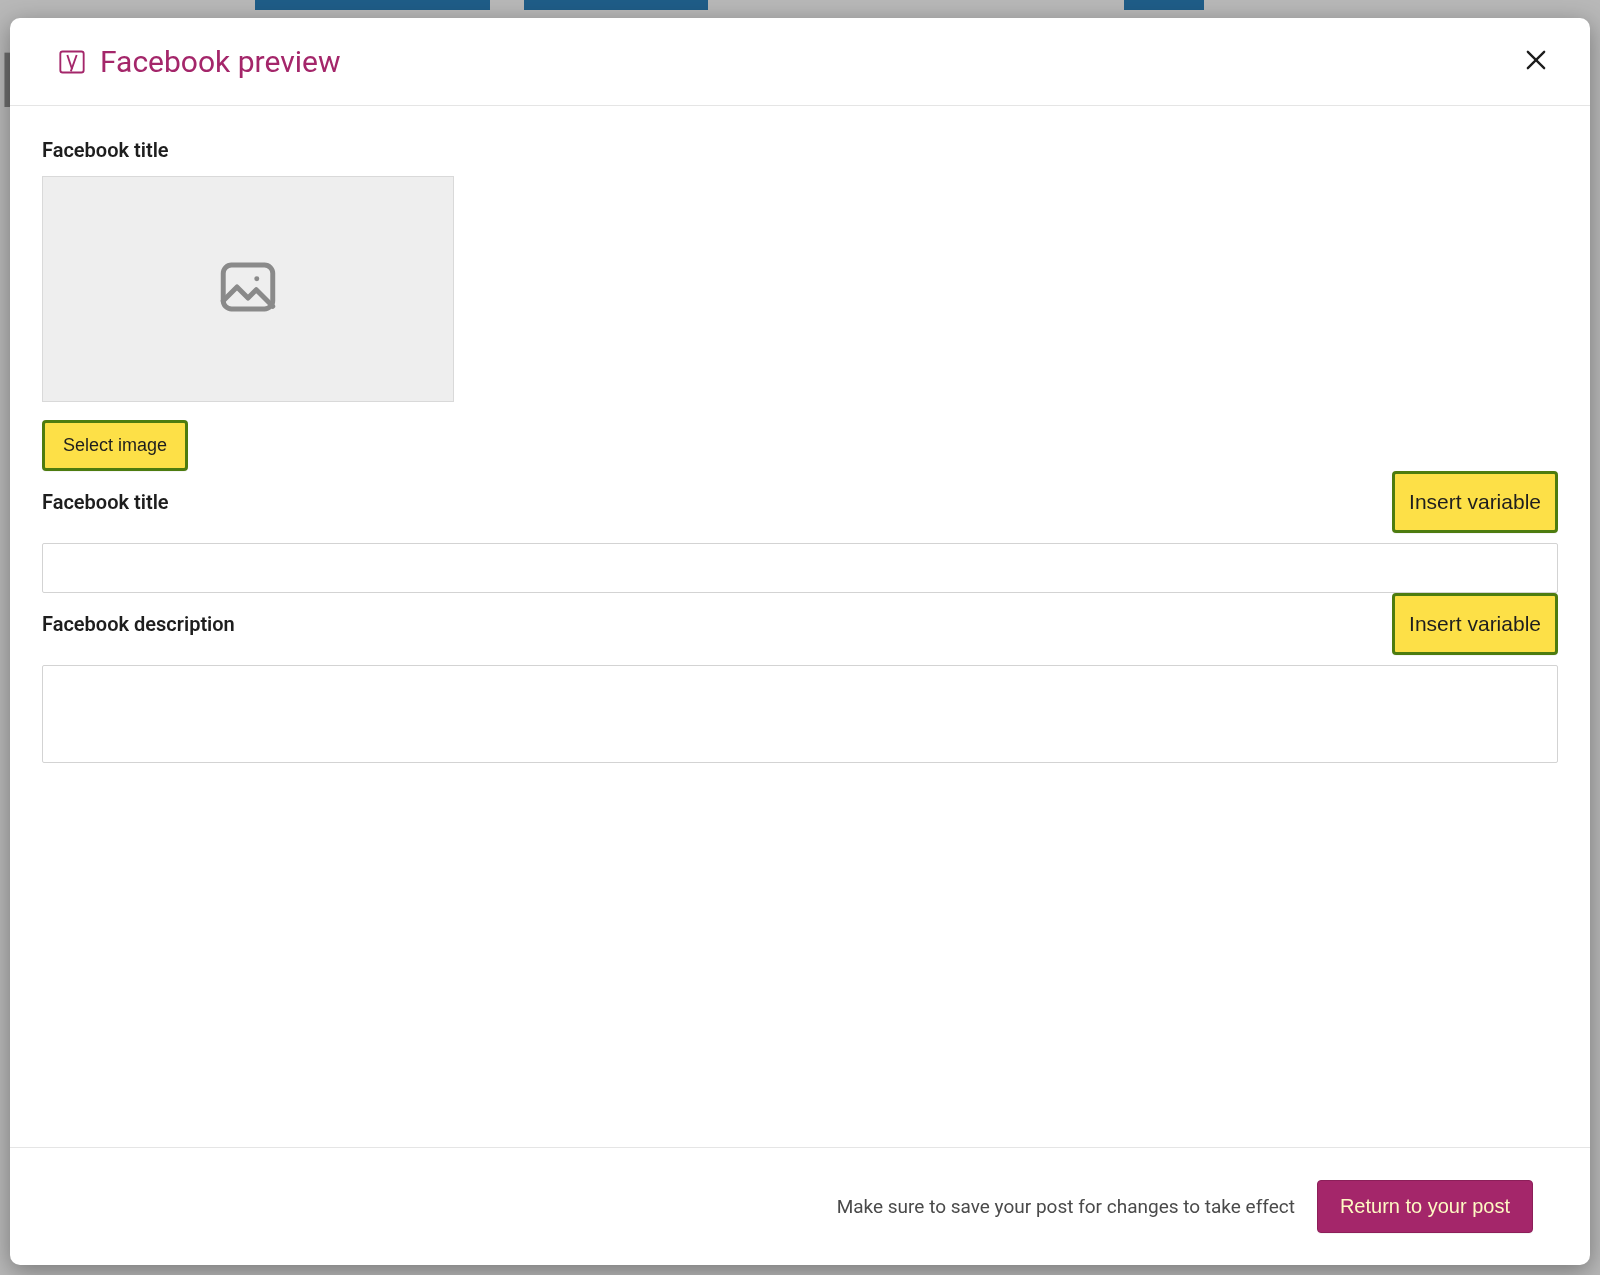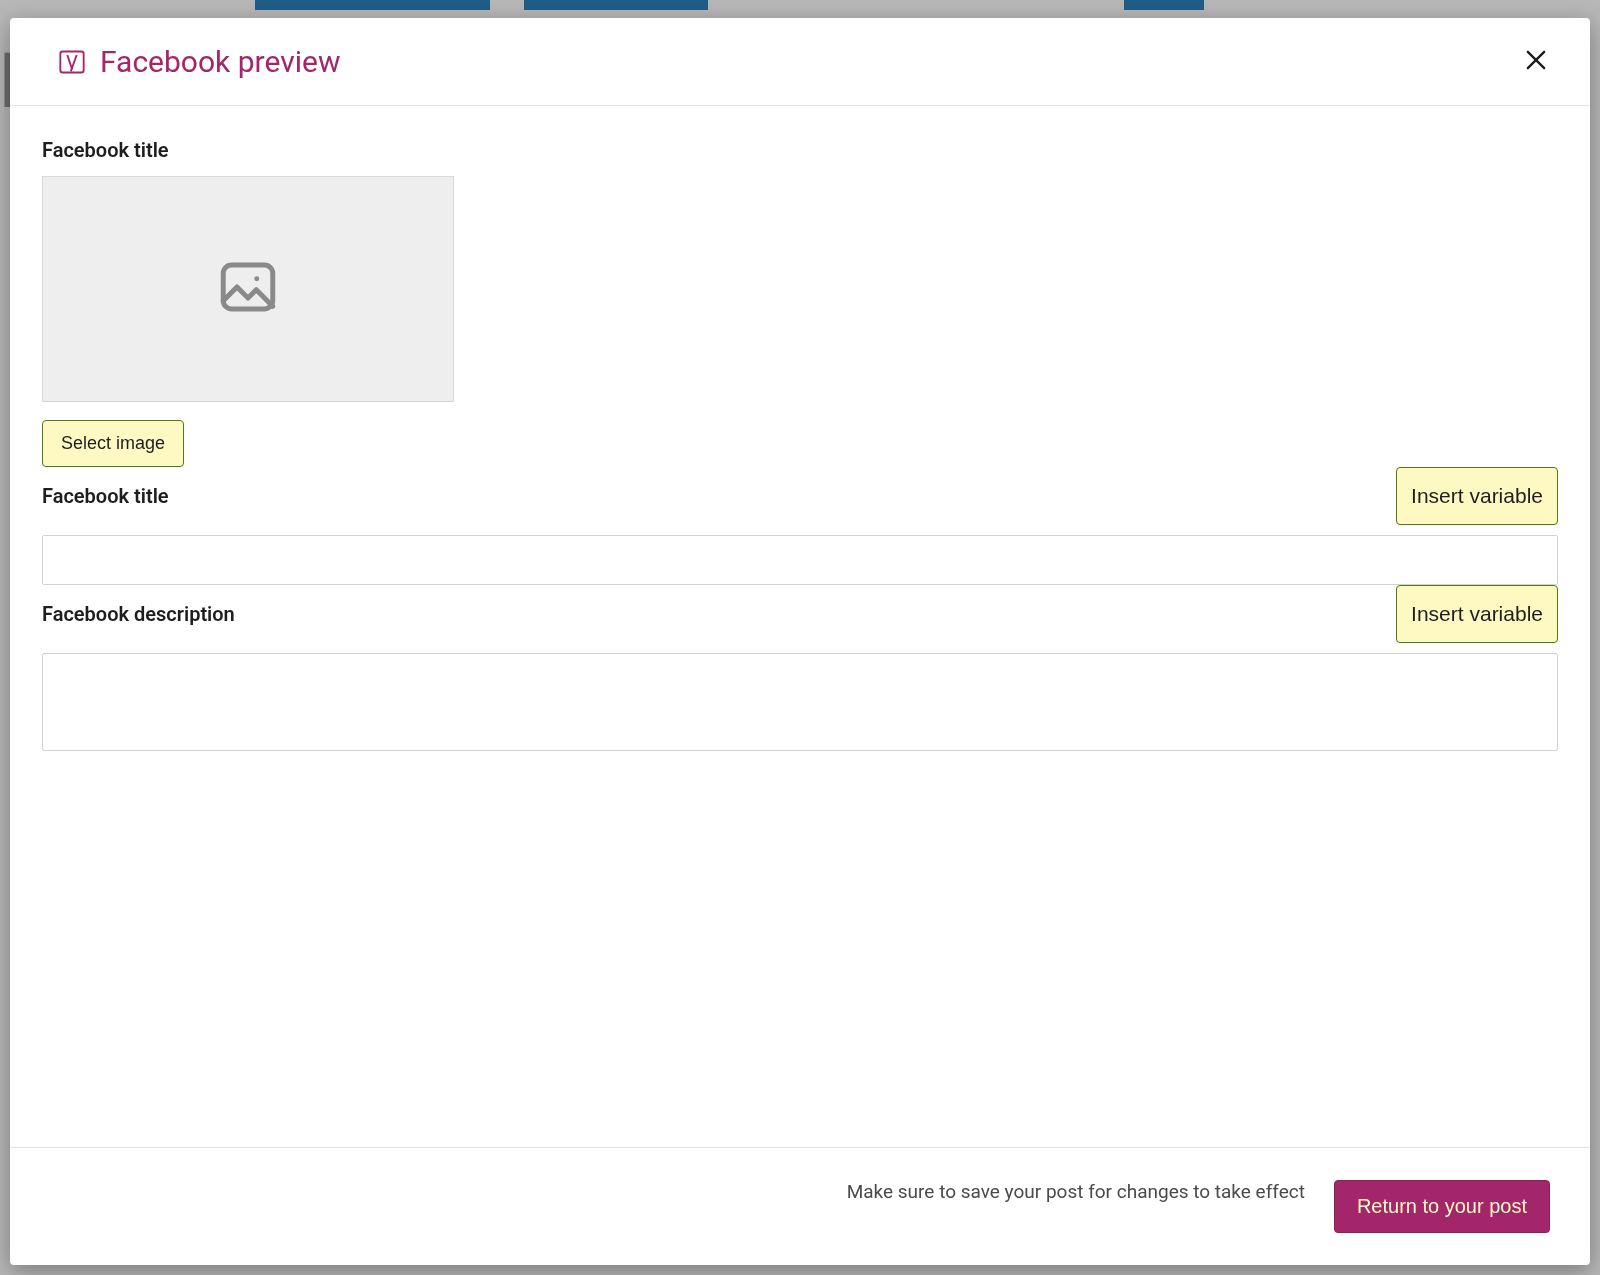--- a/index.html
+++ b/index.html
@@ -23,21 +23,21 @@
   .bg .bigtext{
     position:absolute; top:40px; left:0; right:0;
     font-size:72px; font-weight:700; color:#6d6d6d; white-space:nowrap;
     letter-spacing:1px;
   }
 
   .modal {
     position: absolute;
     top: 18px; left: 10px; right: 10px; bottom: 10px;
     background: #ffffff;
-    border-radius: 4px;
+    border-radius: 10px;
     box-shadow: 0 6px 24px rgba(0,0,0,0.35);
     display: flex;
     flex-direction: column;
     overflow: hidden;
   }
   .modal-header {
     display: flex;
     align-items: center;
     justify-content: space-between;
     padding: 22px 34px 22px 48px;
@@ -75,22 +75,22 @@
     width: 412px; height: 226px;
     background: #eeeeee;
     border: 1px solid #d9d9d9;
     display: flex; align-items: center; justify-content: center;
     margin-bottom: 18px;
   }
   .image-placeholder svg { width: 66px; height: 66px; }
   .btn {
     font-size: 18px;
     padding: 12px 18px;
-    background: #fef9c3;
-    border: 1px solid #4d7c0f;
+    background: #fde047;
+    border: 3px solid #4d7c0f;
     border-radius: 4px;
     cursor: pointer;
     color: #1e1e1e;
     box-shadow: 0 1px 0 rgba(0,0,0,0.04);
   }
   .btn.small { font-size: 21px; padding: 16px 14px; }
   .btn.primary {
     background: #a4266a;
     color: #fef9c3;
     border: 1px solid #8c1f59;
@@ -118,24 +118,25 @@
     height: 98px;
     border: 1px solid #d3d3d3;
     border-radius: 2px;
     font-size: 18px;
     padding: 10px 14px;
     background: #ffffff;
     resize: none;
   }
   .modal-footer {
     border-top: 1px solid #e5e5e5;
-    padding: 32px 40px;
-    display: flex;
+    padding: 32px 57px;
+    display: flex;
+    align-items: center;
     justify-content: flex-end;
-    gap: 29px;
+    gap: 22px;
   }
   .footer-note {
     font-size: 19px;
     color: #4a4a4a;
   }
 </style>
 </head>
 <body>
 
 <div class="bg">

